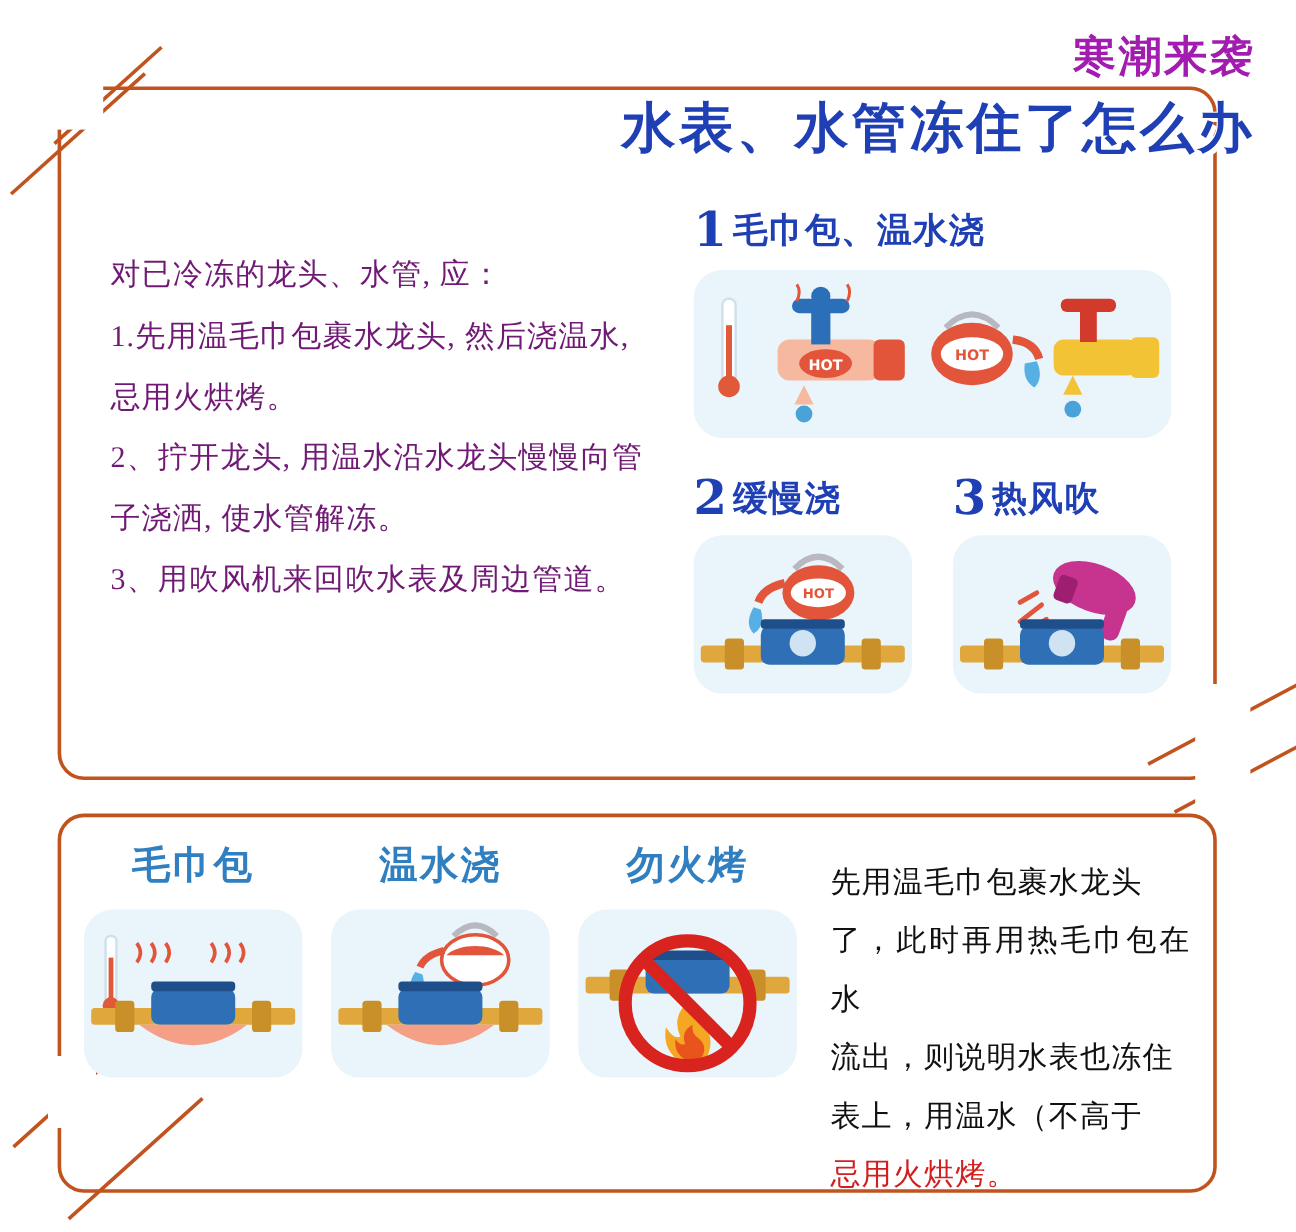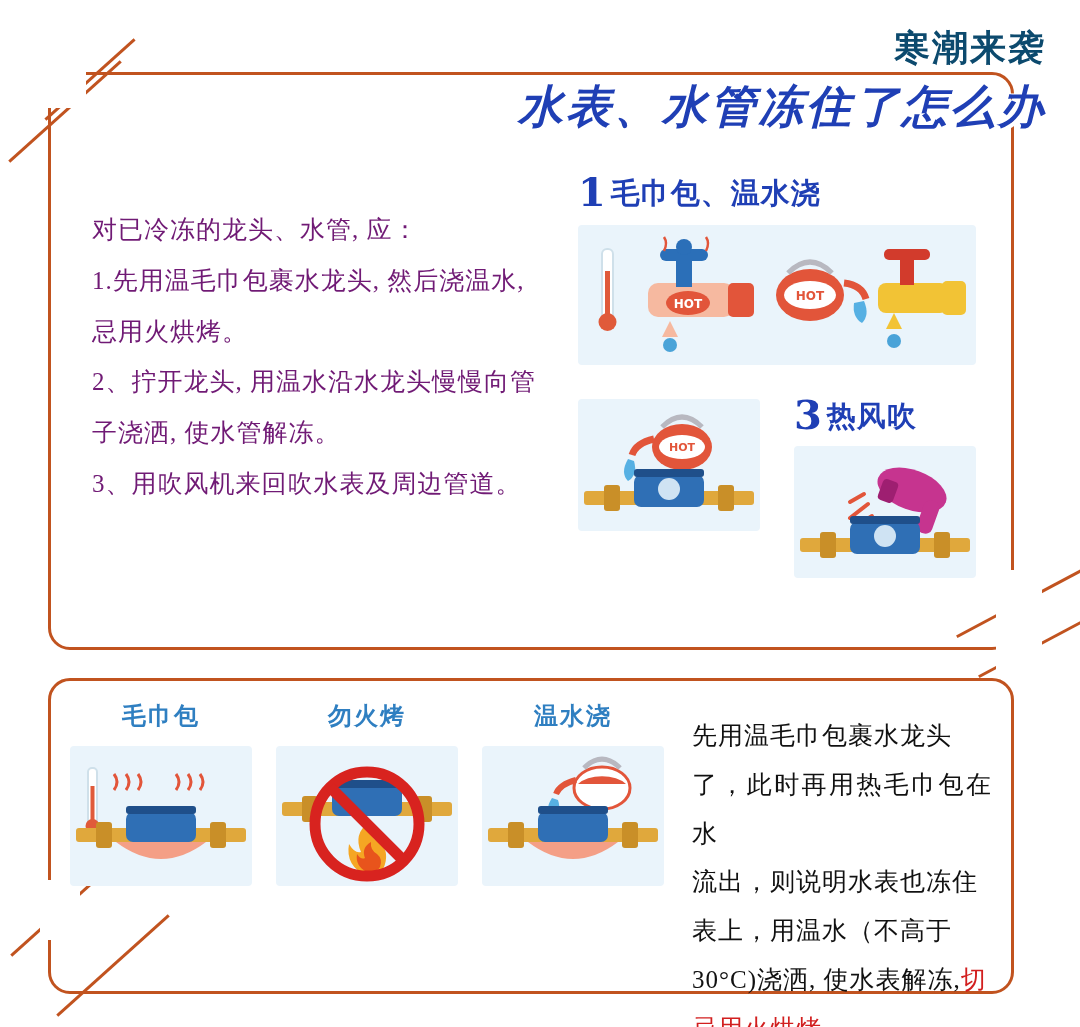--- a/index.html
+++ b/index.html
@@ -35,34 +35,33 @@
     right: 34px;
     top: 30px;
     text-align: right;
     z-index: 5;
   }
   .kicker {
     font-family: "DejaVu Sans", sans-serif;
     font-weight: bold;
     font-size: 36px;
     letter-spacing: 2px;
-    color: #0c4a6e;
+    color: #a21caf;
     text-shadow: 2px 2px 0 #ffffff;
     line-height: 1;
   }
   .headline {
     margin-top: 16px;
     font-family: "DejaVu Sans", sans-serif;
     font-weight: bold;
     font-size: 45px;
     letter-spacing: 3px;
     color: #1f3fb5;
     text-shadow: 3px 3px 0 #ffffff, -1px -1px 0 #ffffff;
     line-height: 1.1;
-    font-style: italic;
   }
 
   
   .panel {
     position: absolute;
     border: 3px solid #c1531f;
     border-radius: 22px;
     background: transparent;
   }
   .panel-top {
@@ -111,21 +110,21 @@
   .step-num {
     font-size: 40px;
     color: #1f3fb5;
     font-weight: bold;
     font-family: "DejaVu Serif", serif;
     margin-right: 4px;
     vertical-align: -3px;
   }
   .card {
     background: #eaf4fb;
-    border-radius: 4px;
+    border-radius: 24px;
     position: relative;
     overflow: hidden;
   }
   .row1 { margin-top: 10px; }
   .card-wide { width: 398px; height: 140px; }
   .row2 {
     margin-top: 26px;
     display: flex;
     gap: 34px;
   }
@@ -137,21 +136,21 @@
     position: absolute;
     left: 70px; top: 700px;
     display: flex;
     gap: 24px;
     z-index: 4;
   }
   .bcol { width: 182px; text-align: center; }
   .blabel {
     font-family: "DejaVu Sans", sans-serif;
     font-weight: bold;
-    font-size: 24px;
+    font-size: 32px;
     color: #2f7fc1;
     letter-spacing: 2px;
   }
   .bcard { width: 182px; height: 140px; margin-top: 14px; }
 
   .bottom-text {
     position: absolute;
     left: 692px; top: 712px;
     width: 300px;
     font-size: 25px;
@@ -232,20 +231,23 @@
         <rect x="322" y="34" width="14" height="26" fill="#d23b2c"></rect>
         <rect x="306" y="24" width="46" height="11" rx="5" fill="#d23b2c"></rect>
         <path d="M316 88 l8 16 h-16 z" fill="#f2c335"></path>
         <circle cx="316" cy="116" r="7" fill="#4aa3d8"></circle>
       </svg>
     </div>
   </div>
 
   <div class="row2">
     <div class="col">
+      <div class="step-title">
+        <span class="step-num">2</span><span>缓慢浇</span>
+      </div>
       <div class="card card-small">
         <svg width="182" height="132" viewBox="0 0 182 132">
 
           <ellipse cx="104" cy="48" rx="30" ry="23" fill="#e2553a"></ellipse>
           <ellipse cx="104" cy="48" rx="23" ry="12" fill="#ffffff"></ellipse>
           <text x="104" y="52" font-size="11" font-family="DejaVu Sans, sans-serif" font-weight="bold" fill="#e2553a" text-anchor="middle">HOT</text>
           <path d="M84 28 q20 -20 40 0" stroke="#b8b8c0" stroke-width="5" fill="none"></path>
           <path d="M76 40 q-18 4 -22 16" stroke="#e2553a" stroke-width="7" fill="none"></path>
           <path d="M50 60 q-8 14 0 22 q10 -6 6 -20z" fill="#56b0e3"></path>
 
@@ -305,58 +307,55 @@
         <rect x="26" y="76" width="16" height="26" rx="3" fill="#c98f28"></rect>
         <rect x="140" y="76" width="16" height="26" rx="3" fill="#c98f28"></rect>
         <rect x="56" y="66" width="70" height="30" rx="7" fill="#2f6fb5"></rect>
         <rect x="56" y="60" width="70" height="8" rx="3" fill="#1f4f8a"></rect>
         <path d="M46 96 q45 34 90 0 z" fill="#f49f86"></path>
       </svg>
     </div>
   </div>
 
   <div class="bcol">
-    <div class="blabel">勿火烤</div>
-    <div class="card bcard">
-      <svg width="182" height="140" viewBox="0 0 182 140">
-        <rect x="6" y="56" width="170" height="14" rx="3" fill="#e0a83c"></rect>
-        <rect x="26" y="50" width="16" height="26" rx="3" fill="#c98f28"></rect>
-        <rect x="140" y="50" width="16" height="26" rx="3" fill="#c98f28"></rect>
-        <rect x="56" y="40" width="70" height="30" rx="7" fill="#2f6fb5"></rect>
-        <rect x="56" y="34" width="70" height="8" rx="3" fill="#1f4f8a"></rect>
-        <path d="M91 130 q-22 -10 -18 -32 q6 10 12 8 q-8 -18 8 -30 q-2 14 10 20 q10 8 6 22 q-2 10 -18 12z" fill="#f5a623"></path>
-        <path d="M91 126 q-12 -6 -10 -18 q4 6 8 4 q-4 -10 6 -16 q-1 8 6 12 q6 5 3 13 q-2 5 -13 5z" fill="#e8541c"></path>
-        <circle cx="91" cy="78" r="52" fill="none" stroke="#d8231f" stroke-width="11"></circle>
-        <line x1="54" y1="41" x2="128" y2="115" stroke="#d8231f" stroke-width="11"></line>
-      </svg>
-    </div>
-  </div>
-
-  <div class="bcol">
     <div class="blabel">温水浇</div>
     <div class="card bcard">
       <svg width="182" height="140" viewBox="0 0 182 140">
         <ellipse cx="120" cy="42" rx="28" ry="21" fill="#ffffff" stroke="#e2553a" stroke-width="3"></ellipse>
         <path d="M96 38 a28 16 0 0 1 48 0z" fill="#e2553a"></path>
         <path d="M102 22 q18 -18 36 0" stroke="#b8b8c0" stroke-width="5" fill="none"></path>
         <path d="M94 34 q-16 4 -20 14" stroke="#e2553a" stroke-width="6" fill="none"></path>
         <path d="M70 52 q-8 12 0 20 q10 -6 6 -18z" fill="#56b0e3"></path>
         <rect x="6" y="82" width="170" height="14" rx="3" fill="#e0a83c"></rect>
         <rect x="26" y="76" width="16" height="26" rx="3" fill="#c98f28"></rect>
         <rect x="140" y="76" width="16" height="26" rx="3" fill="#c98f28"></rect>
         <rect x="56" y="66" width="70" height="30" rx="7" fill="#2f6fb5"></rect>
         <rect x="56" y="60" width="70" height="8" rx="3" fill="#1f4f8a"></rect>
         <path d="M46 96 q45 34 90 0 z" fill="#f49f86"></path>
       </svg>
     </div>
   </div>
+
+  <div class="bcol">
+    <div class="blabel">勿火烤</div>
+    <div class="card bcard">
+      <svg width="182" height="140" viewBox="0 0 182 140">
+        <rect x="6" y="56" width="170" height="14" rx="3" fill="#e0a83c"></rect>
+        <rect x="26" y="50" width="16" height="26" rx="3" fill="#c98f28"></rect>
+        <rect x="140" y="50" width="16" height="26" rx="3" fill="#c98f28"></rect>
+        <rect x="56" y="40" width="70" height="30" rx="7" fill="#2f6fb5"></rect>
+        <rect x="56" y="34" width="70" height="8" rx="3" fill="#1f4f8a"></rect>
+        <path d="M91 130 q-22 -10 -18 -32 q6 10 12 8 q-8 -18 8 -30 q-2 14 10 20 q10 8 6 22 q-2 10 -18 12z" fill="#f5a623"></path>
+        <path d="M91 126 q-12 -6 -10 -18 q4 6 8 4 q-4 -10 6 -16 q-1 8 6 12 q6 5 3 13 q-2 5 -13 5z" fill="#e8541c"></path>
+        <circle cx="91" cy="78" r="52" fill="none" stroke="#d8231f" stroke-width="11"></circle>
+        <line x1="54" y1="41" x2="128" y2="115" stroke="#d8231f" stroke-width="11"></line>
+      </svg>
+    </div>
+  </div>
 </div>
 
 <div class="bottom-text">
   <div>先用温毛巾包裹水龙头</div>
   <div>了，此时再用热毛巾包在水</div>
   <div>流出，则说明水表也冻住</div>
   <div>表上，用温水（不高于</div>
-  <div>
-    <span>30°C)浇洒, 使水表解冻,</span><span class="warn">切</span>
-  </div>
   <div class="warn">忌用火烘烤。</div>
 </div>
 
 </body></html>

